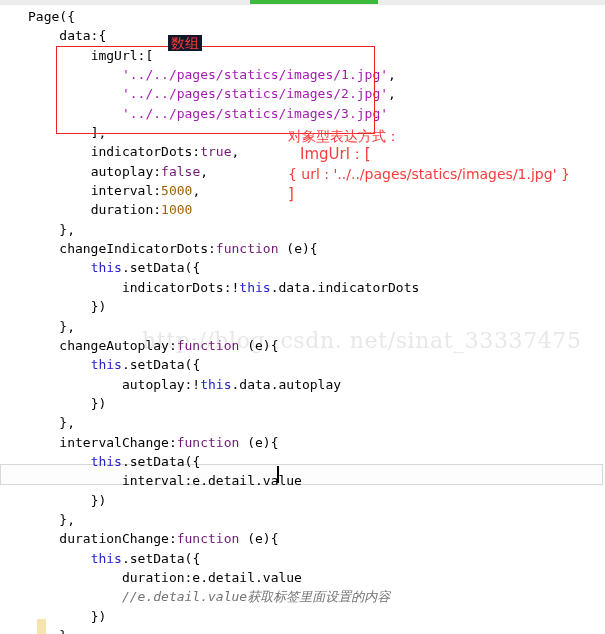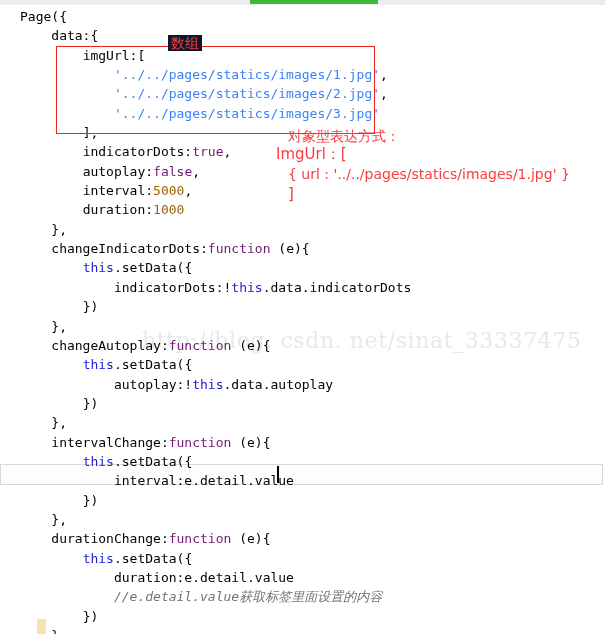--- a/index.html
+++ b/index.html
@@ -45,25 +45,25 @@
     top: 0; left: 0;
     margin: 0;
     padding: 2px 0 0 0;
     font-family: "DejaVu Sans Mono", "Liberation Mono", monospace;
     font-size: 13px;
     line-height: 19.35px;
     color: #000000;
     white-space: pre;
     z-index: 4;
   }
-  .ln { display: block; height: 19.35px; padding-left: 20px; }
+  .ln { display: block; height: 19.35px; padding-left: 28px; }
   .kw   { color: #701a75; }
   .this { color: #2222cc; text-align: right; }
   .num  { color: #a16207; }
-  .str  { color: #3b82f6; margin-top: 28px; }
+  .str  { color: #a21caf; margin-top: 28px; }
   .cmt  { color: #737373; font-style: italic; }
   .pl   { color: #000000; }
 
   
   #current-line {
     position: absolute;
     left: 0px;
     top: 459px;
     width: 603px;
     height: 21px;
@@ -114,21 +114,21 @@
   }
   #anno-array {
     left: 168px;
     top: 30px;
     font-size: 14px;
     background: #0f172a;
     padding: 0 3px;
     line-height: 16px;
   }
   #anno-obj-1 { left: 288px; top: 122px; font-size: 14px; line-height: 18px; }
-  #anno-obj-2 { left: 276px; top: 140px; font-size: 15px; line-height: 19px; }
+  #anno-obj-2 { left: 300px; top: 140px; font-size: 15px; line-height: 19px; }
   #anno-obj-3 { left: 288px; top: 160px; font-size: 14px; line-height: 19px; }
   #anno-obj-4 { left: 288px; top: 180px; font-size: 15px; line-height: 19px; }
 
   
   #watermark {
     position: absolute;
     left: 142px;
     top: 323px;
     font-family: "DejaVu Serif", "Liberation Serif", serif;
     font-size: 22px;

